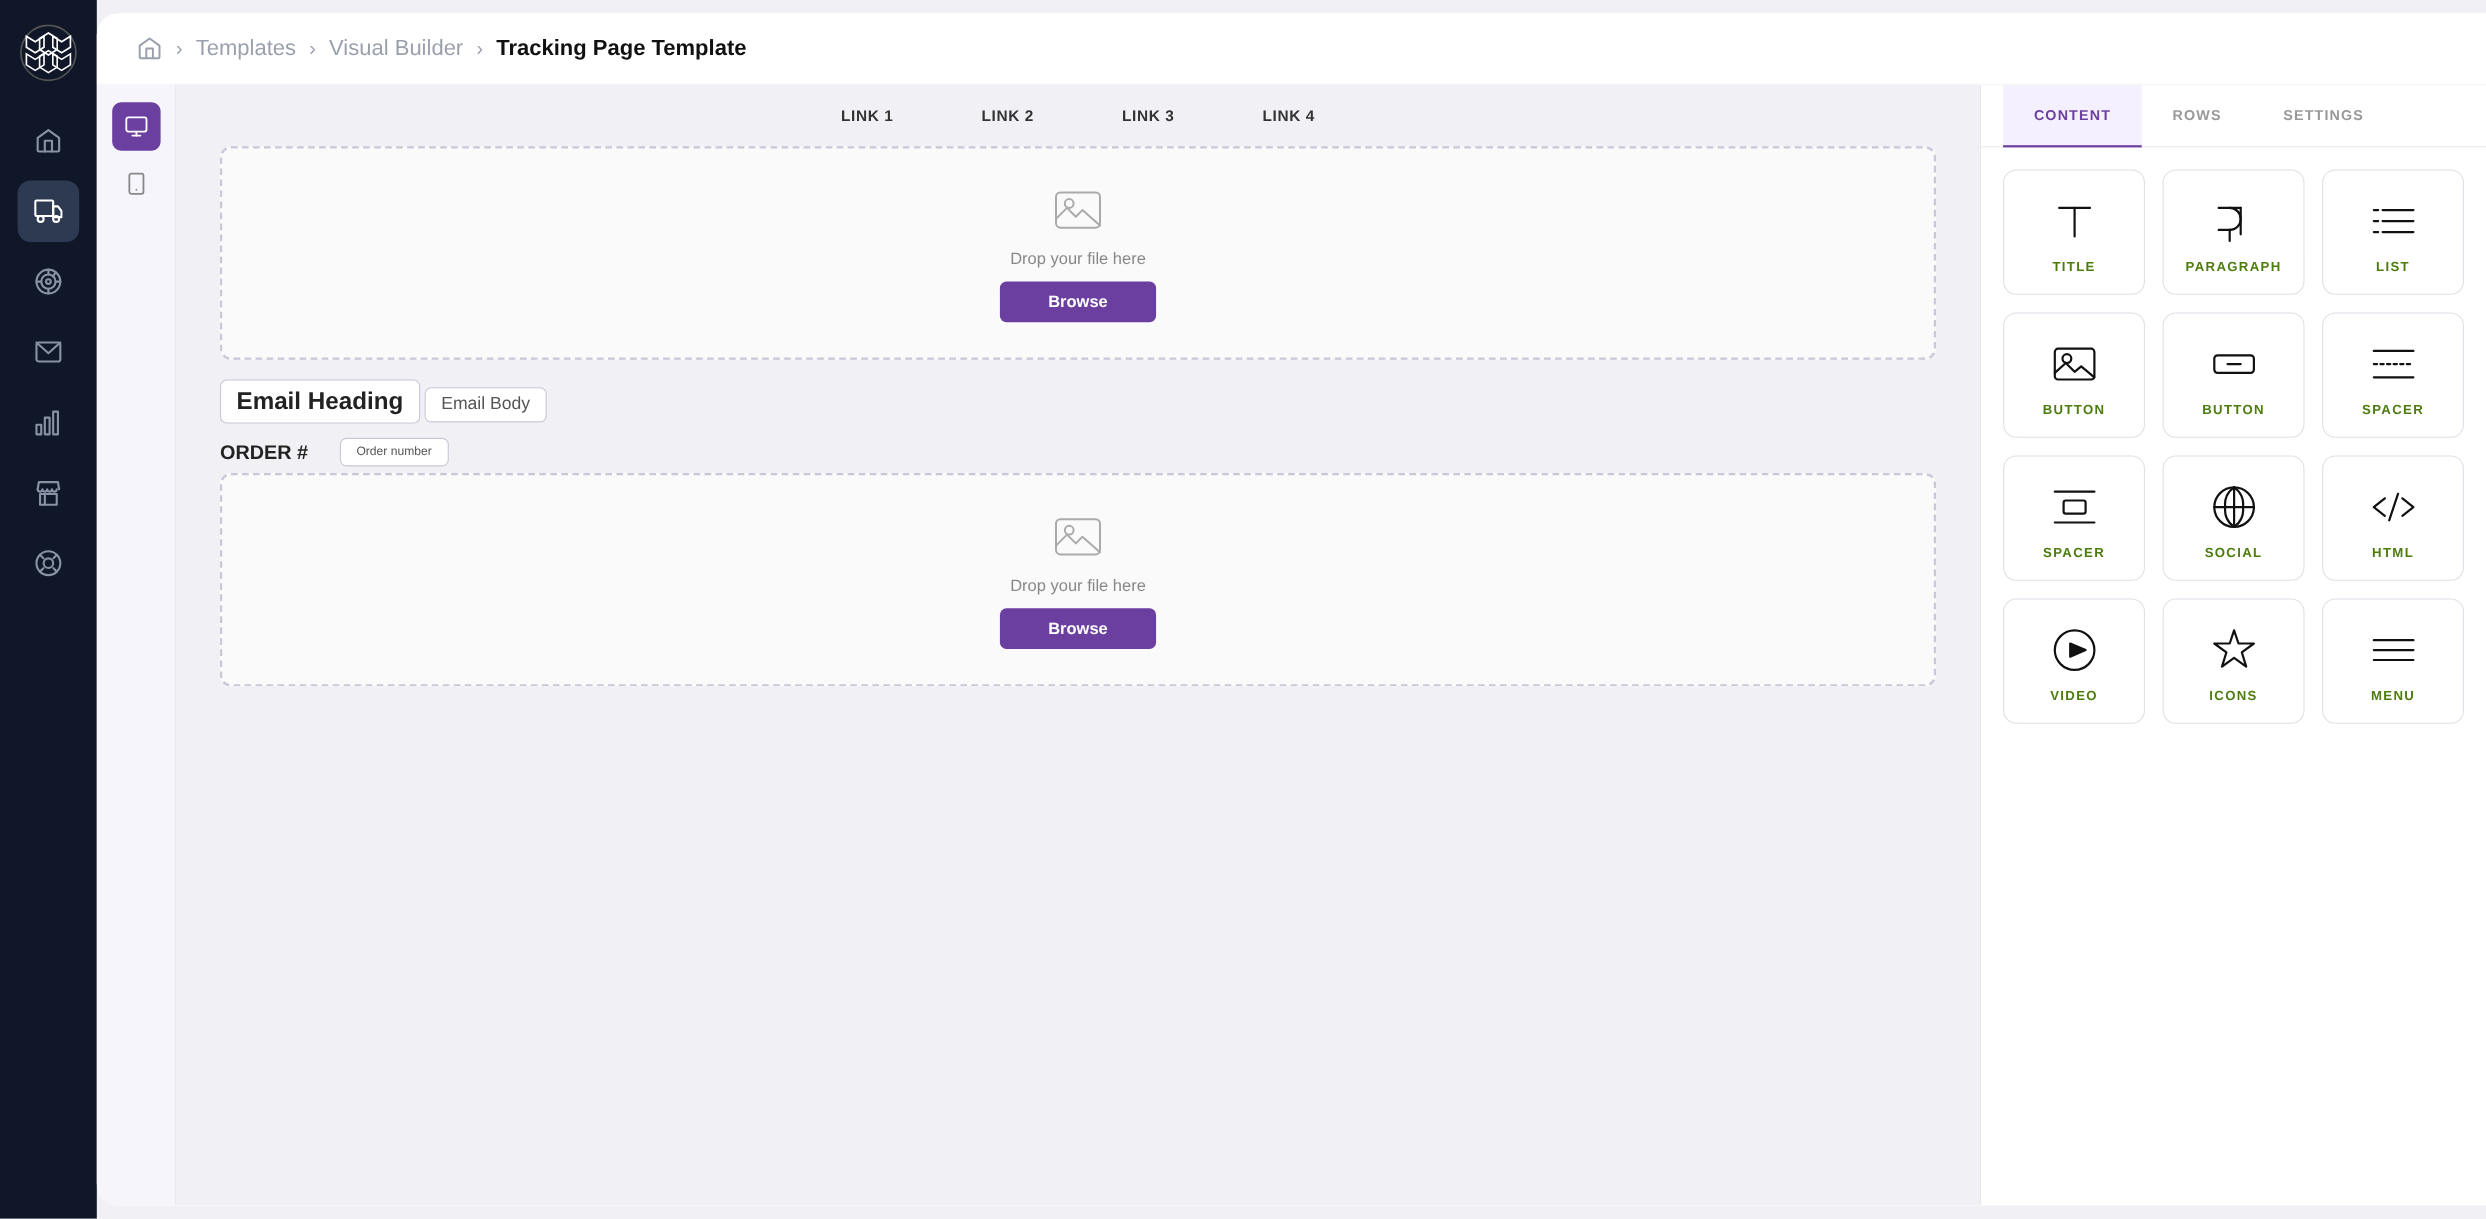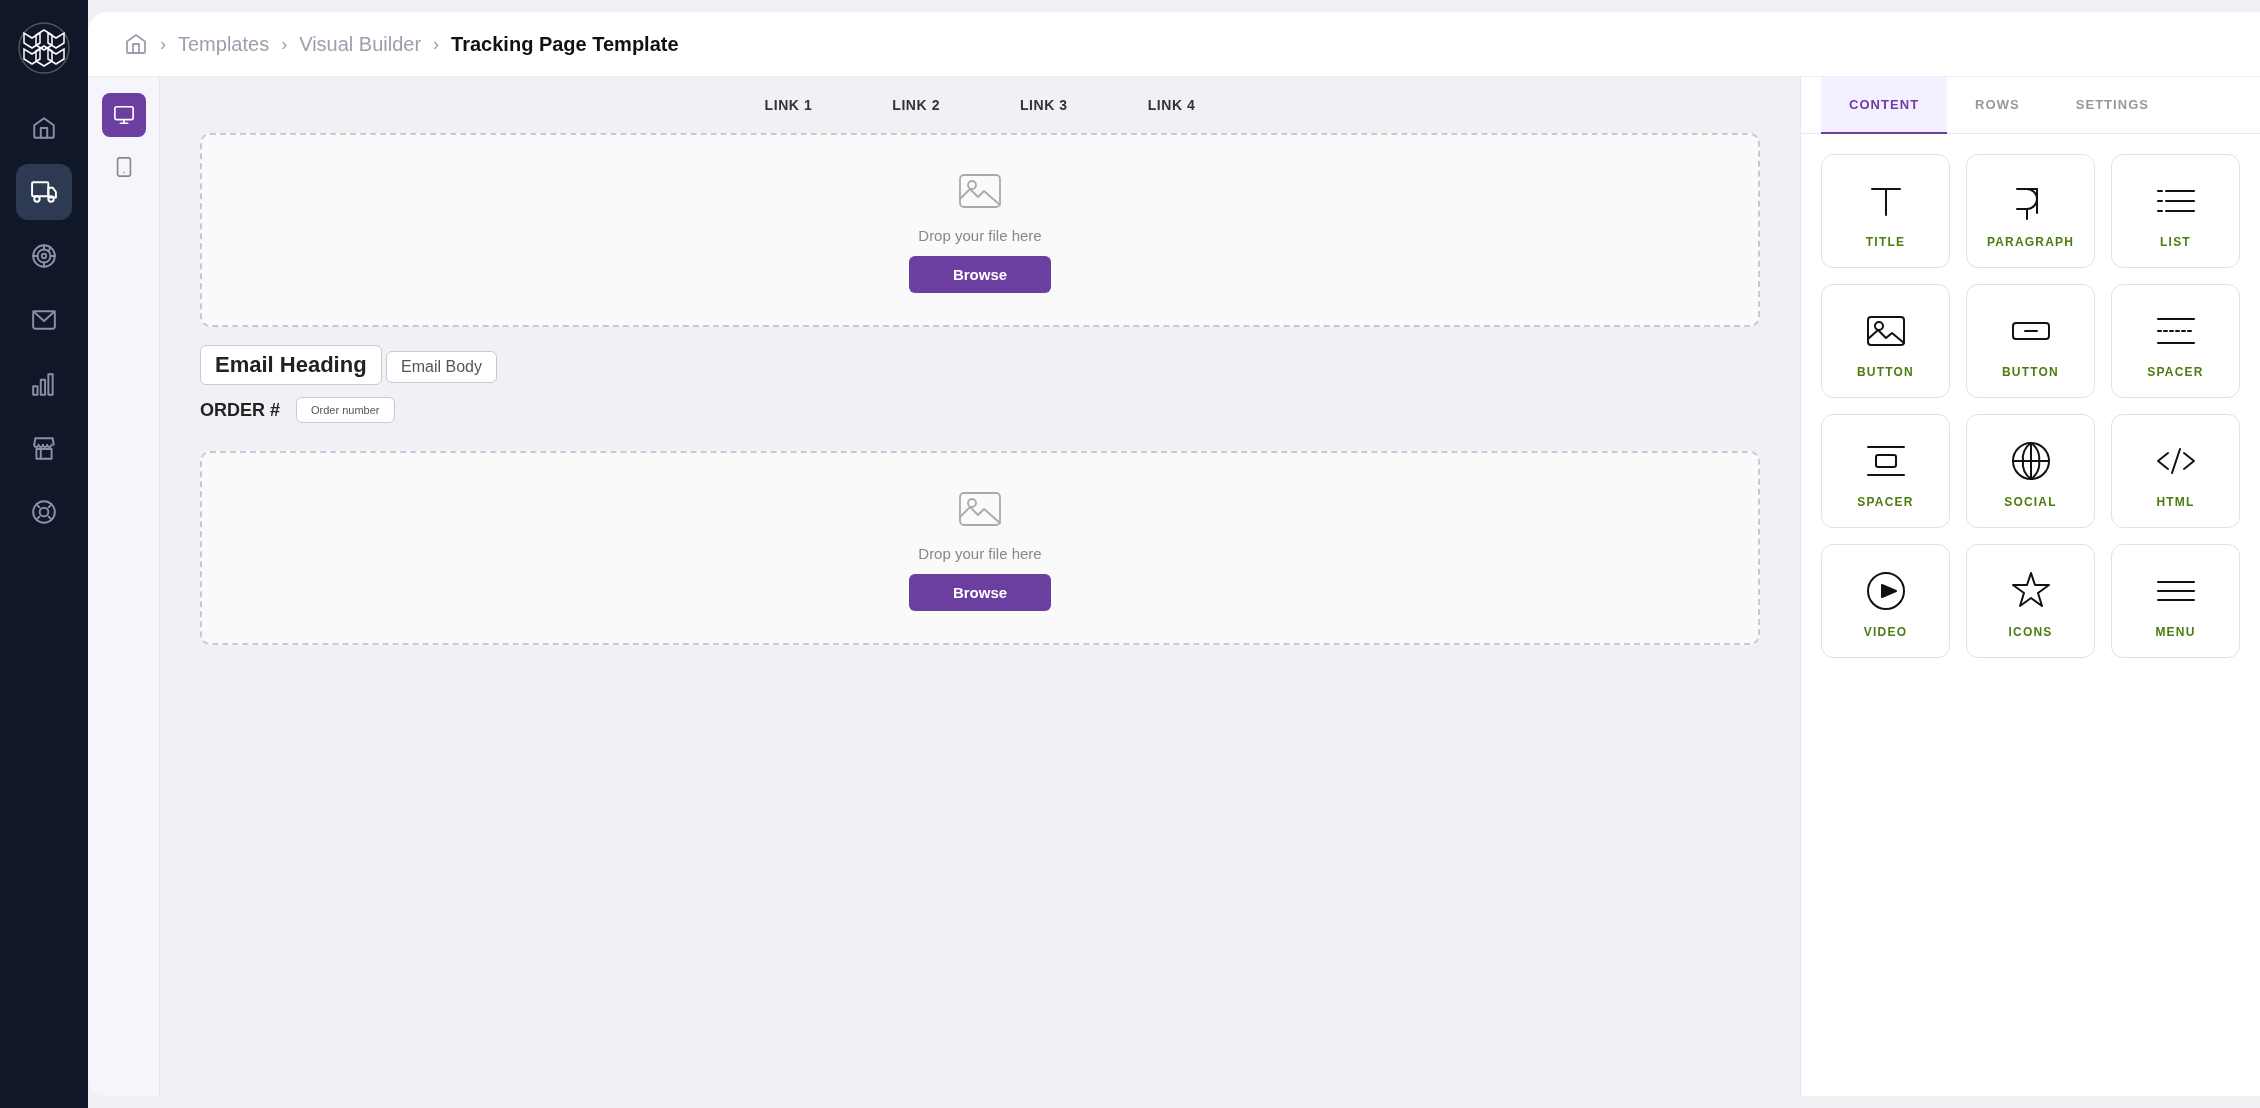--- a/index.html
+++ b/index.html
@@ -172,22 +172,22 @@
       border-radius: 6px;
       padding: 6px 14px;
       font-size: 16px;
       color: #555;
       margin-bottom: 14px;
       background: #fff;
     }
     .order-row {
       display: flex;
       align-items: center;
-      gap: 16px;
-      margin-bottom: 28px;
+      gap: 29px;
+      margin-bottom: 6px;
     }
     .order-label {
       font-size: 18px;
       font-weight: 700;
       color: #222;
     }
     .order-number-badge {
       border: 1px solid #c8c8d8;
       border-radius: 6px;
       padding: 6px 14px;

